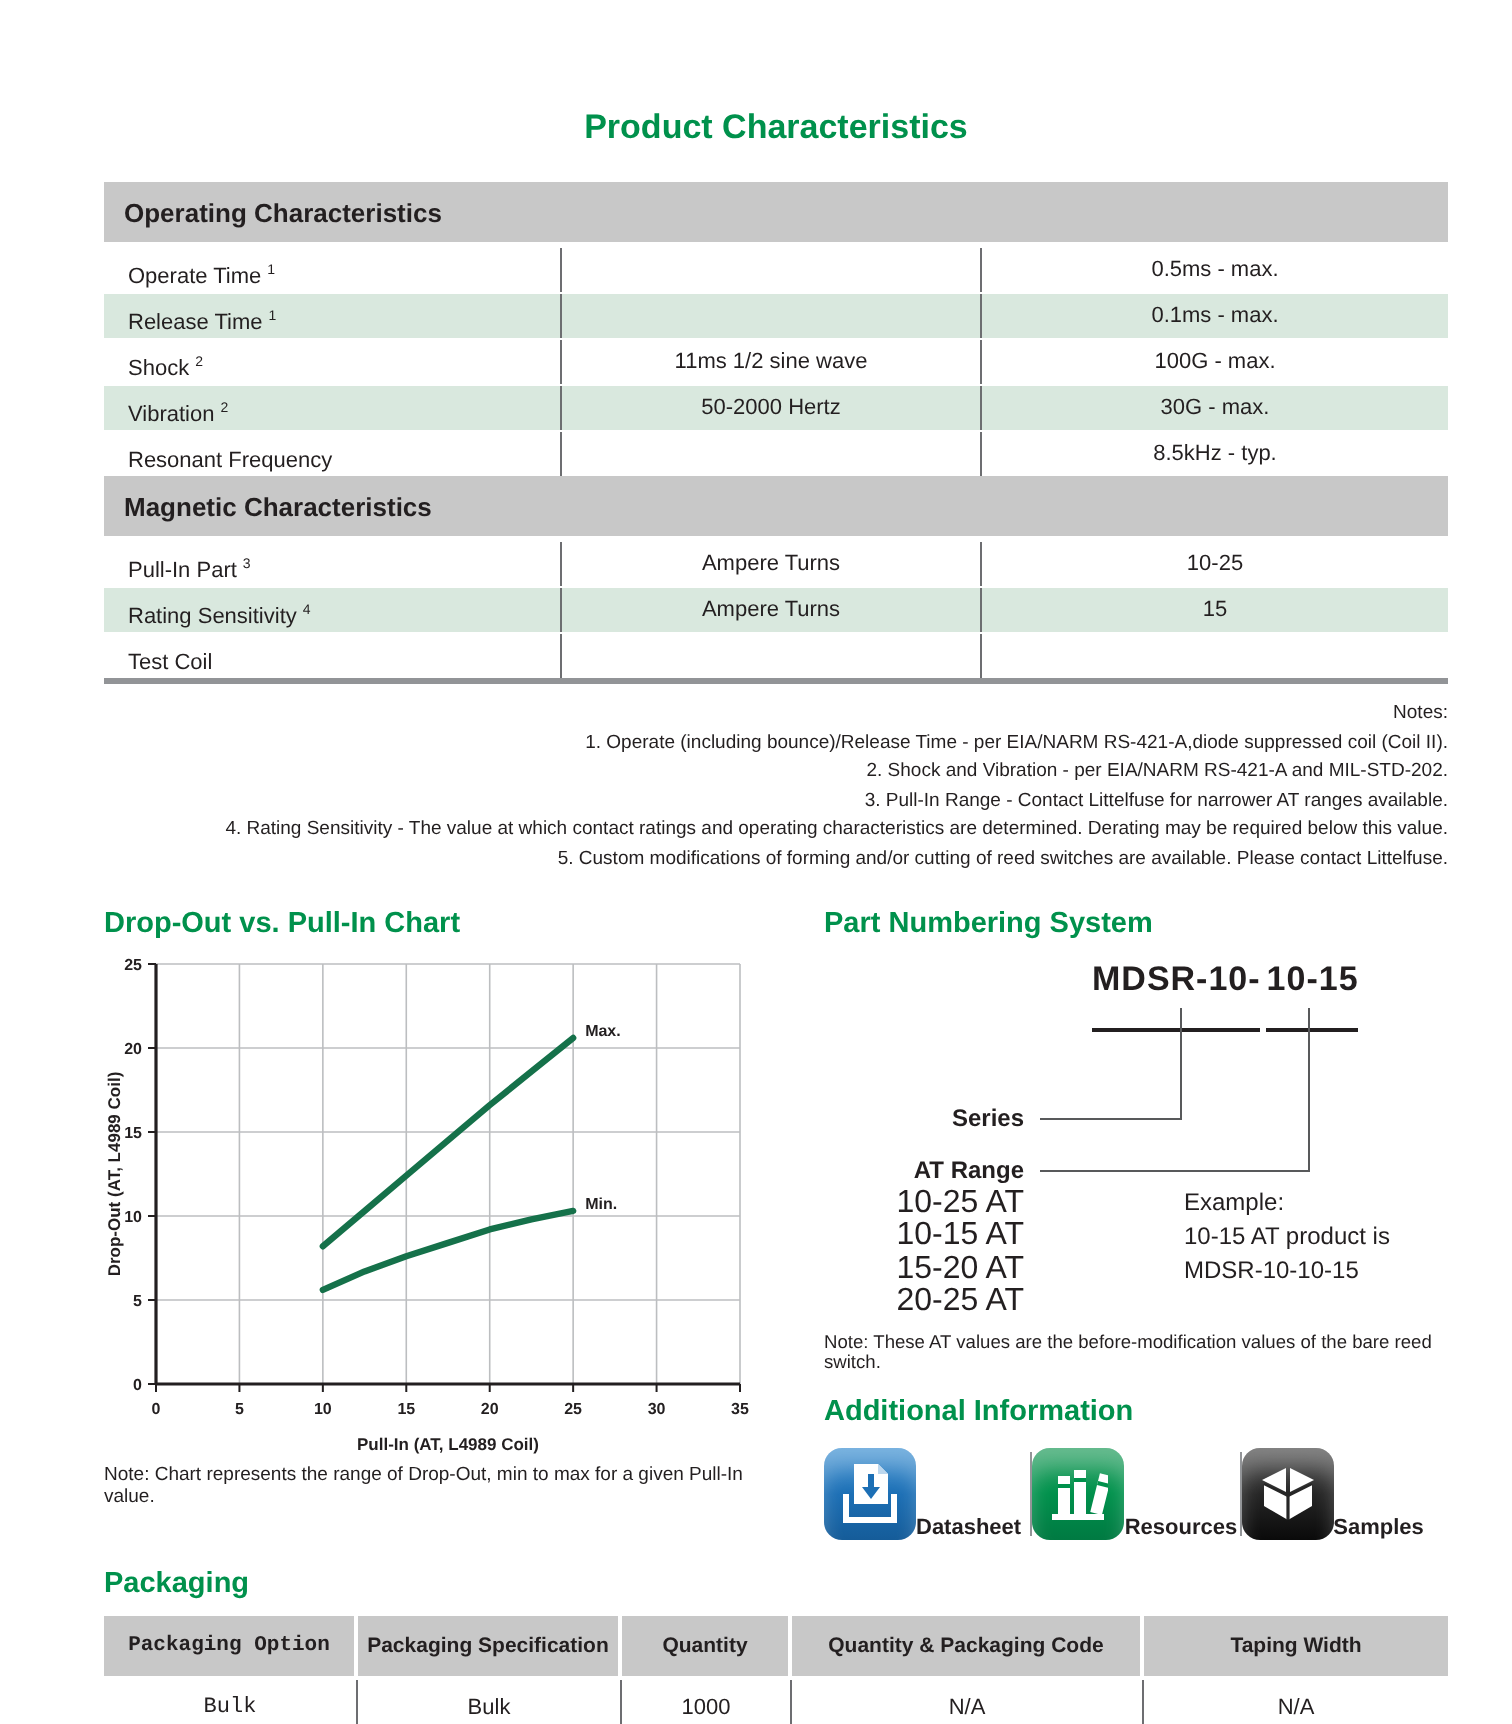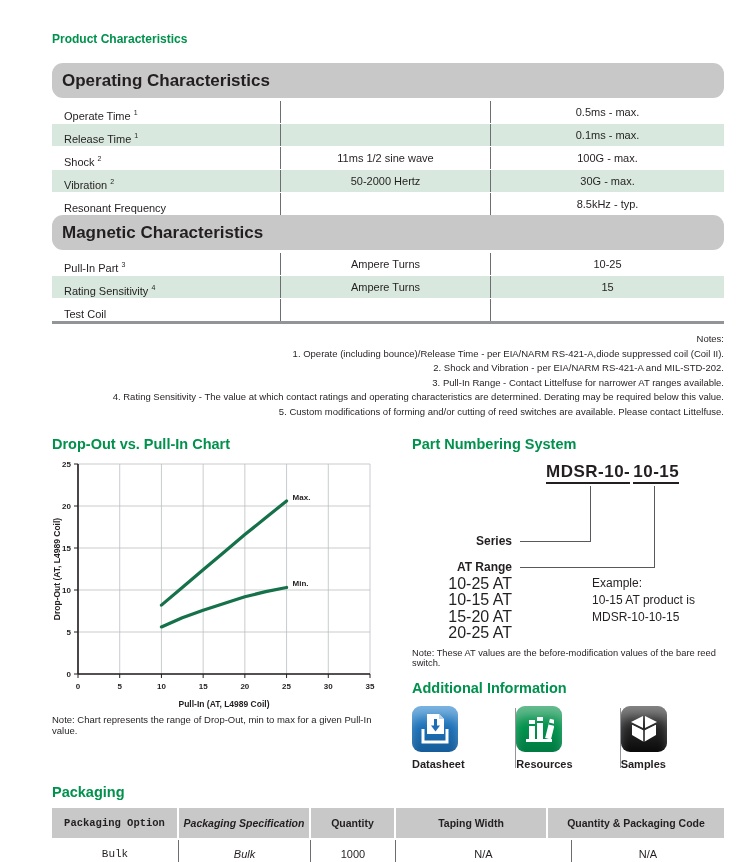--- a/index.html
+++ b/index.html
@@ -13,27 +13,27 @@
   }
   *{box-sizing:border-box;}
   html,body{margin:0;padding:0;}
   body{
     width:756px;height:862px;background:#fff;position:relative;overflow:hidden;
     font-family:"Liberation Sans",sans-serif;color:var(--ink);
     -webkit-font-smoothing:antialiased;
   }
   .content{position:absolute;left:52px;top:0;width:672px;}
   .green-heading{color:var(--green);font-weight:bold;margin:0;}
-  .main-title{font-size:12px;margin-top:32px;}
+  .main-title{font-size:17px;margin-top:54px;text-align:center;}
   .sub-title{font-size:14.5px;}
 
   
   .spec-table{margin-top:17px;border-bottom:3px solid var(--thick);}
-  .section-bar{background:var(--bar-gray);font-weight:bold;font-size:17px;
-    padding:8px 0 7px 10px;margin-bottom:2px;border-radius:11px;}
+  .section-bar{background:var(--bar-gray);font-weight:bold;font-size:13px;
+    padding:8px 0 7px 10px;margin-bottom:2px;}
   .spec-row{display:flex;height:23px;line-height:23px;font-size:11px;border-top:1px solid #fff;}
   .spec-row.alt{background:var(--row-green);}
   .cell-label{width:228px;padding-left:12px;}
   .cell-label sup{font-size:7px;margin-left:3px;}
   .cell-cond{width:211px;text-align:center;border-left:1px solid var(--divider);border-right:1px solid var(--divider);}
   .cell-value{flex:1;text-align:center;}
 
   
   .notes{margin-top:8px;font-size:9.5px;line-height:14.6px;text-align:right;}
 
@@ -45,52 +45,52 @@
   
   #chart-svg{display:block;margin-top:6px;}
   .tick{font:bold 8px "Liberation Sans",sans-serif;fill:var(--ink);}
   .axis-label{font:bold 8.5px "Liberation Sans",sans-serif;fill:var(--ink);}
   .series-label{font:bold 8px "Liberation Sans",sans-serif;fill:var(--ink);}
   .chart-note{font-size:9.5px;margin-top:4px;}
 
   
   .pn-diagram{position:relative;height:190px;margin-top:4px;}
   .pn-number{position:absolute;left:134px;top:6px;font-size:17px;font-weight:bold;letter-spacing:.5px;white-space:nowrap;}
-  .pn-number .seg{border-bottom:2px solid var(--ink);padding-bottom:1px;}
+  .pn-number .seg{border-bottom:2px solid var(--ink);padding-bottom:15px;}
   .pn-number .seg2{margin-left:3px;}
   .pn-line{position:absolute;background:#58595B;}
   .pn-label{position:absolute;left:0;width:100px;text-align:right;font-weight:bold;font-size:12px;}
   .pn-atlist{position:absolute;left:0;width:100px;text-align:right;font-size:16px;line-height:16.5px;}
   .pn-example{position:absolute;left:180px;top:119px;font-size:12px;line-height:17px;}
   .pn-note{font-size:9.3px;margin-top:2px;}
 
   
   .ai-heading{margin-top:12px;}
   .icon-row{display:flex;margin-top:10px;align-items:stretch;}
-  .icon-cell{flex:1;display:flex;flex-direction:column;align-items:flex-start;cursor:pointer;}
+  .icon-cell{flex:1;display:flex;flex-direction:row;align-items:flex-end;cursor:pointer;}
   .icon-divider{width:1px;background:#939598;margin:2px 0;}
   .tile{width:46px;height:46px;border-radius:9px;display:flex;align-items:center;justify-content:center;
     box-shadow:inset 0 10px 10px rgba(255,255,255,.25);}
   .tile-datasheet{background:linear-gradient(180deg,#4e9ad6 0%,#1c6fb5 50%,#155c99 100%);}
   .tile-resources{background:linear-gradient(180deg,#33a469 0%,#00914c 50%,#007a42 100%);}
   .tile-samples{background:linear-gradient(180deg,#5a5a5a 0%,#262626 50%,#0a0a0a 100%);}
   .icon-label{margin-top:6px;font-weight:bold;font-size:11px;}
 
   
   .pkg-heading{margin-top:14px;font-size:14.5px;}
   .pkg-table{margin-top:8px;border-bottom:3px solid var(--thick);}
   .pkg-header{display:flex;background:transparent;margin-bottom:2px;}
   .pkg-header .pc{background:var(--bar-gray);font-weight:bold;font-size:10.5px;height:30px;
     display:flex;align-items:center;justify-content:center;border-right:2px solid #fff;text-align:center;}
   .pkg-header .pc:last-child{border-right:none;}
   .pkg-body{display:flex;}
   .pkg-body .pc{font-size:11px;height:29px;display:flex;align-items:center;justify-content:center;
     border-right:1px solid var(--divider);}
   .pkg-body .pc:last-child{border-right:none;}
-  .pc0{width:127px;font-family:Liberation Mono, monospace;}.pc1{width:132px;font-style:italic;}.pc2{width:85px;}.pc3{width:176px;}.pc4{flex:1;}
+  .pc0{width:127px;font-family:Liberation Mono, monospace;}.pc1{width:132px;}.pc2{width:85px;}.pc3{width:176px;}.pc4{flex:1;}
 </style>
 </head>
 <body>
 
 <div class="content">
 
   <h1 class="green-heading main-title">Product Characteristics</h1>
 
   <div class="spec-table">
     <div class="section-bar">Operating Characteristics</div>
@@ -292,22 +292,22 @@
       </div>
     </div>
   </div>
 
   <h2 class="green-heading pkg-heading">Packaging</h2>
   <div class="pkg-table">
     <div class="pkg-header">
       <div class="pc pc0">Packaging Option</div>
       <div class="pc pc1">Packaging Specification</div>
       <div class="pc pc2">Quantity</div>
+      <div class="pc pc3">Quantity &amp; Packaging Code</div>
       <div class="pc pc4">Taping Width</div>
-      <div class="pc pc3">Quantity &amp; Packaging Code</div>
     </div>
     <div class="pkg-body">
       <div class="pc pc0">Bulk</div>
       <div class="pc pc1">Bulk</div>
       <div class="pc pc2">1000</div>
       <div class="pc pc3">N/A</div>
       <div class="pc pc4">N/A</div>
     </div>
   </div>
 

